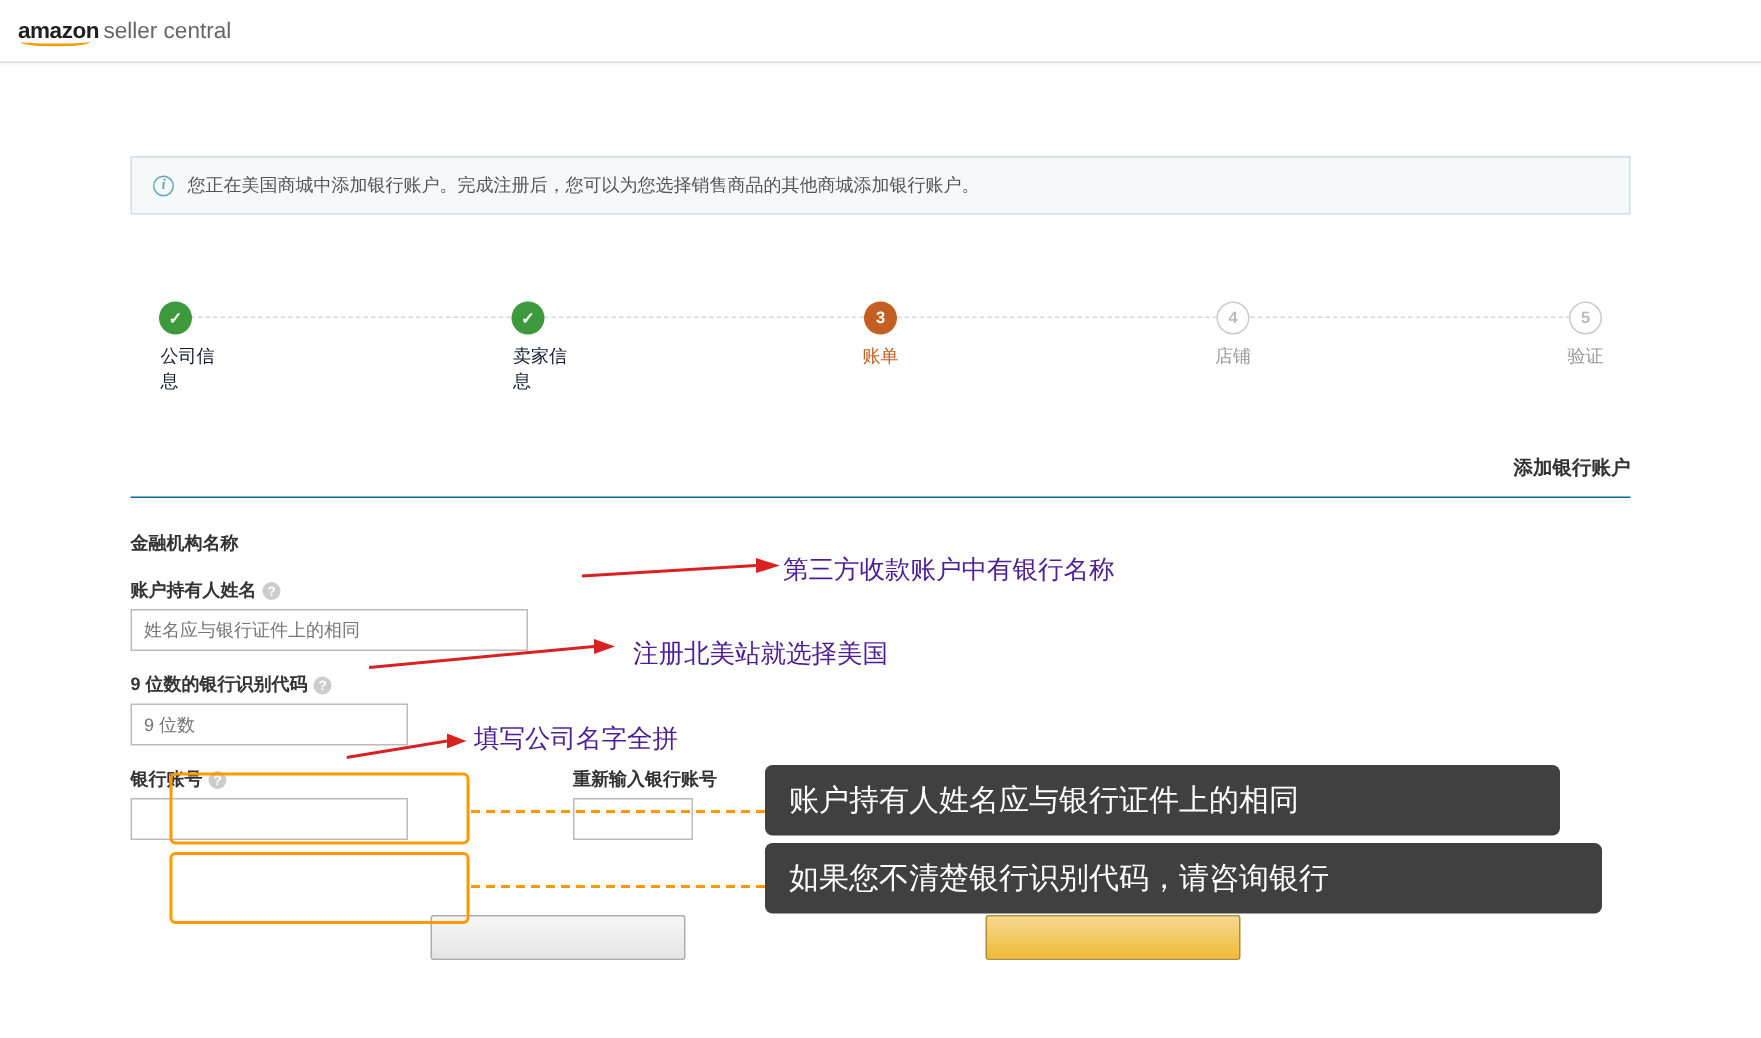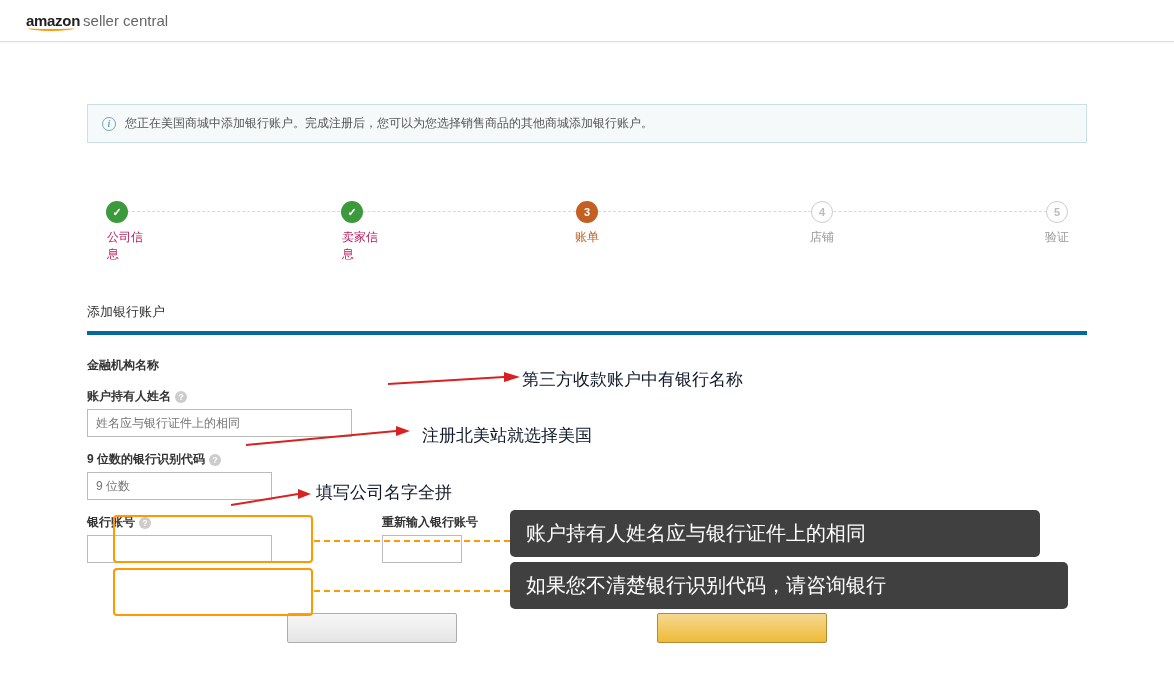--- a/index.html
+++ b/index.html
@@ -11,21 +11,21 @@
       position: relative;
       overflow: hidden;
     }
 
     
     .header {
       height: 42px;
       border-bottom: 1px solid #ddd;
       display: flex;
       align-items: center;
-      padding-left: 26px;
+      padding-left: 12px;
       box-shadow: 0 1px 2px rgba(0,0,0,0.05);
     }
     .logo {
       display: flex;
       align-items: baseline;
       font-size: 15px;
       color: #1f1f1f;
     }
     .logo-amazon { font-weight: 700; letter-spacing: -0.3px; position: relative; }
     .logo-amazon::after {
@@ -104,33 +104,34 @@
       justify-content: center;
       font-size: 11px;
       font-weight: bold;
       background: #fff;
       margin-bottom: 6px;
     }
     .step-circle.done { background: #3c9a3c; color: #fff; }
     .step-circle.active { background: #c35f22; color: #fff; }
     .step-circle.pending { border: 1.3px solid #ccc; color: #bbb; }
     .step-label { font-size: 12px; }
-    .step-label.done { color: #be185d; margin-left: 20px; }
+    .step-label.done { color: #0f172a; margin-left: 20px; }
     .step-label.active { color: #c35f22; }
     .step-label.pending { color: #999; }
     .check::before { content: "✓"; }
 
     
     .section-title {
       font-size: 13px;
-      font-weight: 400;
+      font-weight: 700;
       color: #333;
       padding-bottom: 10px;
-      border-bottom: 4px solid #0369a1;
+      border-bottom: 1px solid #0369a1;
       margin-bottom: 22px;
+      text-align: right;
     }
 
     .field-group { margin-bottom: 14px; position: relative; }
     .field-label {
       font-size: 12px;
       font-weight: 700;
       color: #333;
       display: flex;
       align-items: center;
       margin-bottom: 4px;
@@ -164,21 +165,21 @@
       position: absolute;
       border: 2px solid #ff9900;
       border-radius: 4px;
       pointer-events: none;
       z-index: 4;
     }
 
     
     .annotation {
       position: absolute;
-      color: #0f172a;
+      color: #4c1d95;
       font-size: 17px;
       z-index: 3;
     }
     .annotation-box {
       position: absolute;
       background: #404040;
       color: #fff;
       font-size: 20px;
       padding: 10px 16px;
       border-radius: 5px;

